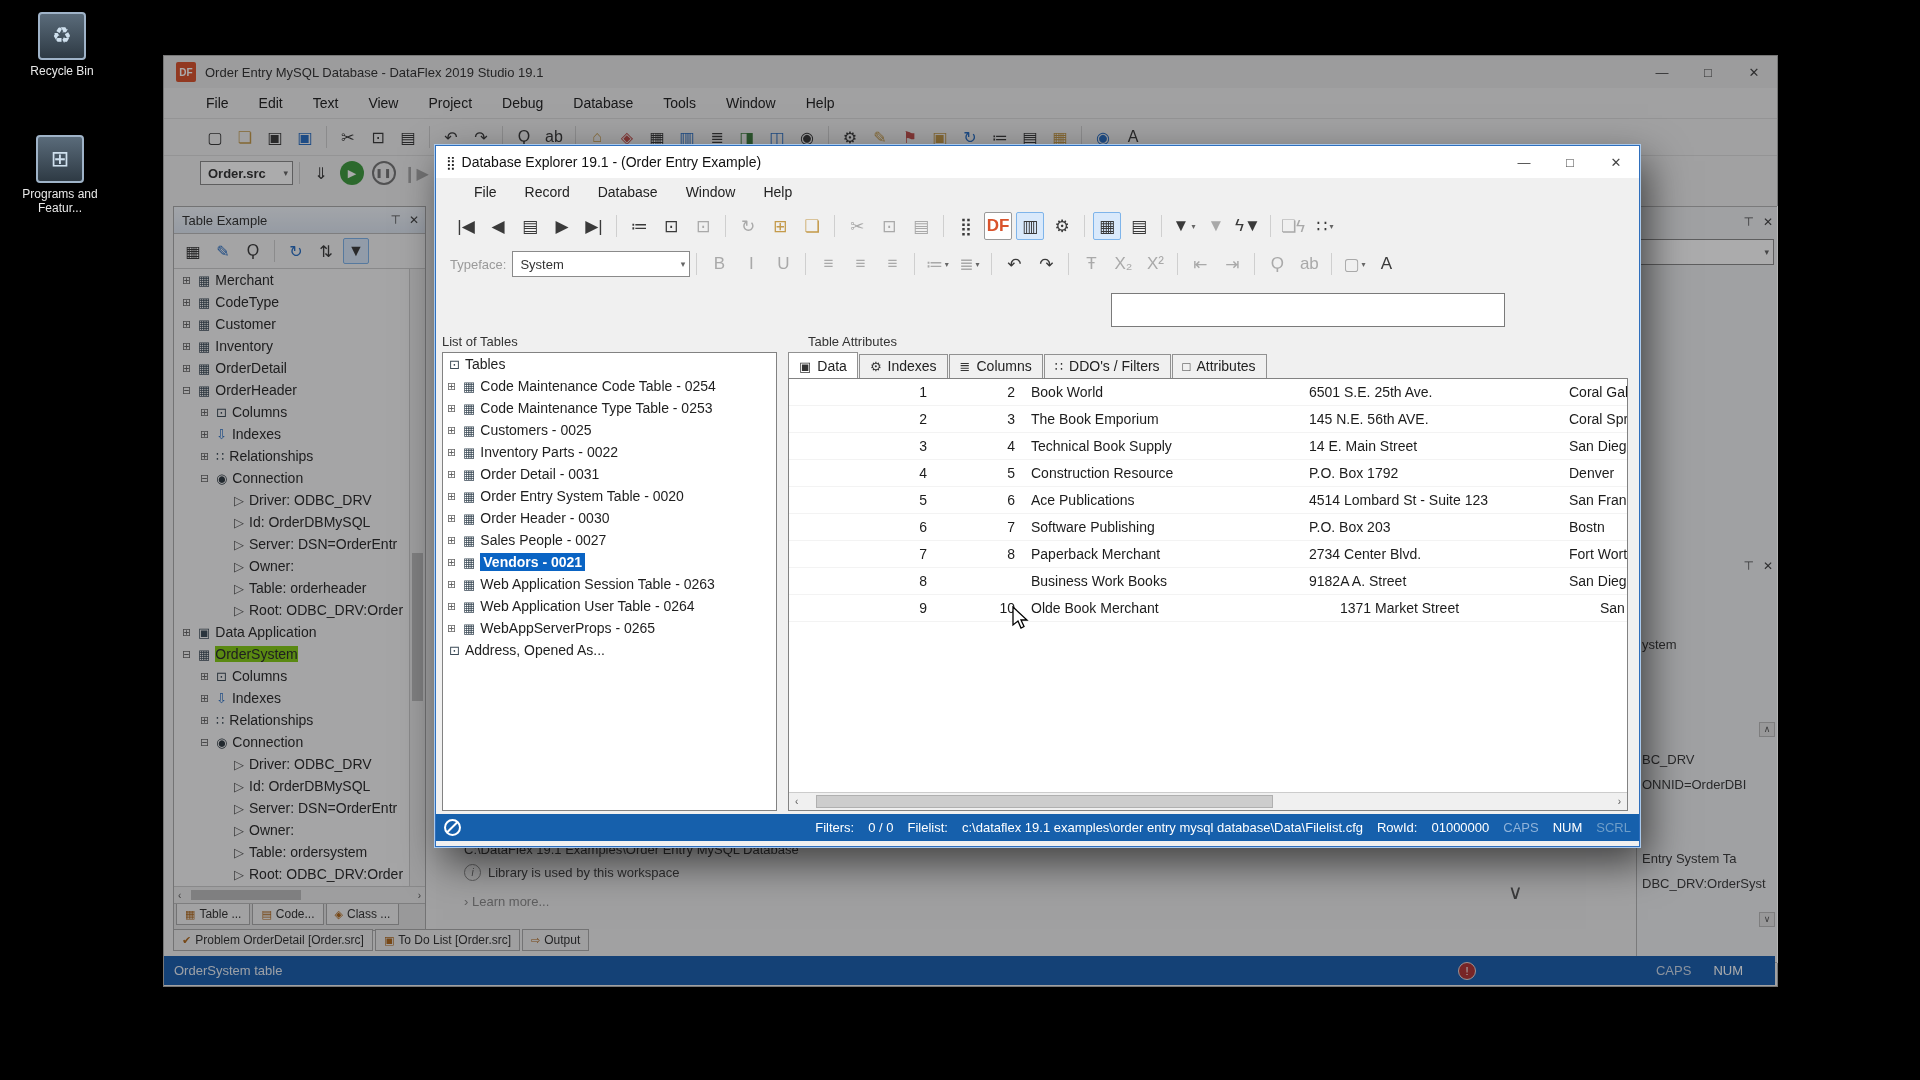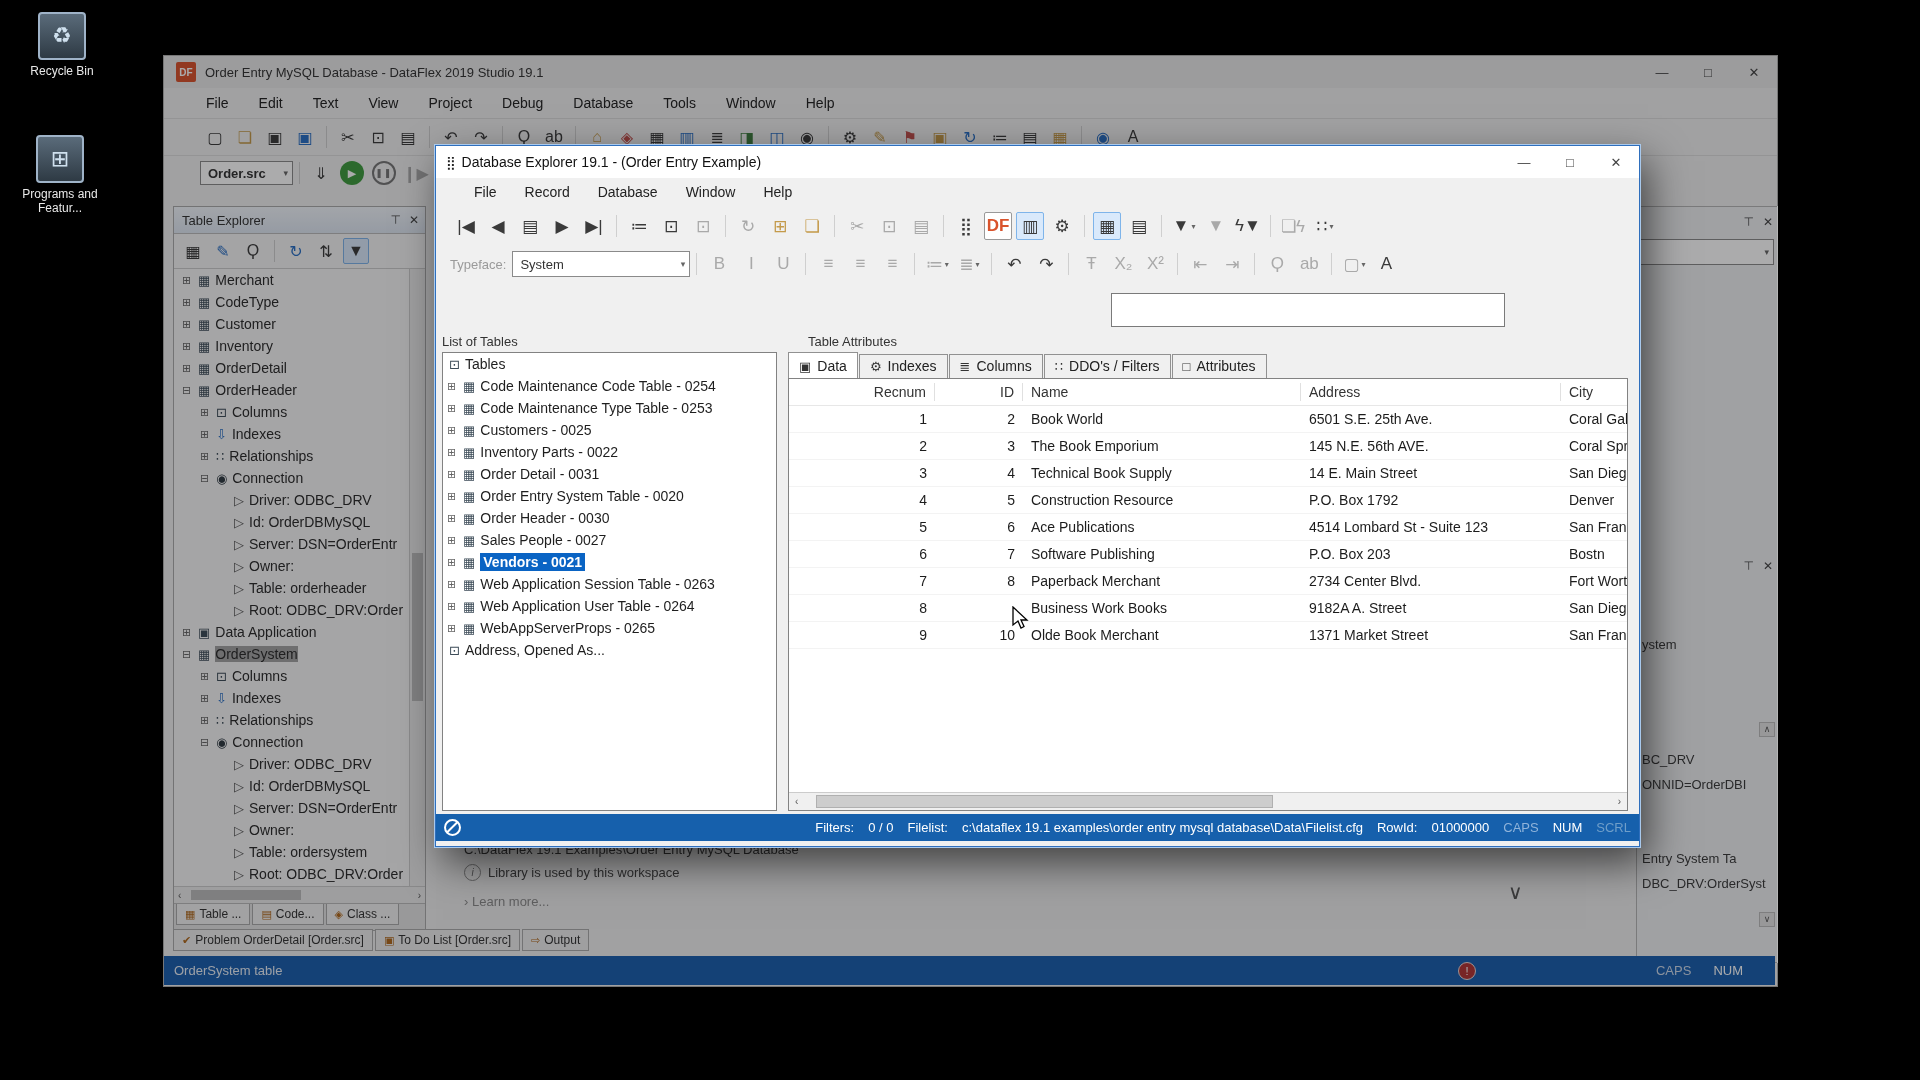--- a/index.html
+++ b/index.html
@@ -39,21 +39,21 @@
   
   .tex{left:9px;top:150px;width:251px;height:723px;background:#f4f4f4;border:1px solid #aaa;display:flex;flex-direction:column;}
   .tex-head{height:26px;background:linear-gradient(#f2f6fb,#dfe7f2);border-bottom:1px solid #bbb;
     display:flex;align-items:center;padding:0 6px 0 8px;font-size:13px;color:#333;}
   .tex-head .sp{margin-left:auto;display:flex;gap:8px;color:#444;font-size:12px;}
   .tex-tb{height:34px;display:flex;align-items:center;padding-left:4px;border-bottom:1px solid #ccc;}
   .tex-body{position:relative;flex:1;overflow:hidden;background:#f6f6f6;}
   .trow{height:22px;display:flex;align-items:center;font-size:14px;color:#2b2b2b;white-space:nowrap;}
   .trow .exp{width:13px;font-size:11px;color:#666;margin-right:3px;flex:0 0 auto;}
   .trow .tic{margin-right:5px;font-size:13px;flex:0 0 auto;}
-  .trow.hl .lab{background:#a3a3a3;}
+  .trow.hl .lab{background:#84cc16;}
   .ic-table{color:#3d4c58}.ic-columns{color:#3d4c58}.ic-indexes{color:#2a6fc4}
   .ic-relationships{color:#3d4c58}.ic-connection{color:#2f3a42}.ic-arrow{color:#555;font-size:10px}
   .ic-book{color:#3d4c58}
   .vscroll{position:absolute;right:0;top:0;bottom:0;width:15px;background:#ececec;border-left:1px solid #ccc;}
   .vscroll .th{position:absolute;left:2px;right:2px;top:46%;height:24%;background:#bdbdbd;}
   .hscroll{height:16px;background:#ececec;border-top:1px solid #ccc;display:flex;align-items:center;
     font-size:10px;color:#555;}
   .hscroll .th{height:10px;background:#bdbdbd;flex:0 0 110px;margin-left:6px;}
   .hscroll .a{padding:0 4px;}
   .tex-tabs{height:26px;display:flex;align-items:flex-start;background:#e4e4e4;border-top:1px solid #bbb;padding-left:2px;}
@@ -205,21 +205,21 @@
     </div>
     <span class="vsep"></span>
     <span class="ico c-dk">⇓</span>
     <span class="runbtn">▶</span>
     <span class="pausebtn">❚❚</span>
     <span class="ico c-gy">❙▶</span>
   </div>
 
   <div class="abs tex">
     <div class="tex-head">
-      <span>Table Explorer</span>
+      <span>Table Example</span>
       <span class="sp">
         <span>⊤</span>
         <span>✕</span>
       </span>
     </div>
     <div class="tex-tb">
         <span class="ico c-dk">▦</span>
         <span class="ico c-bl">✎</span>
         <span class="ico c-dk">Ϙ</span>
         <span class="vsep"></span>
@@ -632,27 +632,20 @@
         <span>DDO's / Filters</span>
       </div>
       <div class="atab">
         <span class="tic">□</span>
         <span>Attributes</span>
       </div>
     </div>
 
   <div class="abs grid">
     <div>
-        <div class="ghead">
-          <div class="gc r" style="width: 146px;">Recnum</div>
-          <div class="gc r" style="width: 88px;">ID</div>
-          <div class="gc " style="width: 278px;">Name</div>
-          <div class="gc " style="width: 260px;">Address</div>
-          <div class="gc " style="width: 160px;">City</div>
-        </div>
         <div class="grow">
           <div class="gc r" style="width: 146px;">1</div>
           <div class="gc r" style="width: 88px;">2</div>
           <div class="gc " style="width: 278px;">Book World</div>
           <div class="gc " style="width: 260px;">6501 S.E. 25th Ave.</div>
           <div class="gc " style="width: 160px;">Coral Gab</div>
         </div>
         <div class="grow">
           <div class="gc r" style="width: 146px;">2</div>
           <div class="gc r" style="width: 88px;">3</div>
@@ -699,21 +692,21 @@
           <div class="gc r" style="width: 146px;">8</div>
           <div class="gc r" style="width: 88px;"></div>
           <div class="gc " style="width: 278px;">Business Work Books</div>
           <div class="gc " style="width: 260px;">9182A A. Street</div>
           <div class="gc " style="width: 160px;">San Diego</div>
         </div>
         <div class="grow">
           <div class="gc r" style="width: 146px;">9</div>
           <div class="gc r" style="width: 88px;">10</div>
           <div class="gc " style="width: 278px;">Olde Book Merchant</div>
-          <div class="gc " style="width: 260px;">1371 Market Street</div>
+          <div class="gc " style="width: 260px; margin-left: 31px;">1371 Market Street</div>
           <div class="gc " style="width: 160px;">San Fransi</div>
         </div>
       </div>
     <div class="grid-hscroll">
       <span class="a">‹</span>
       <span class="th"></span>
       <span class="a" style="margin-left:auto;">›</span>
     </div>
   </div>
 

